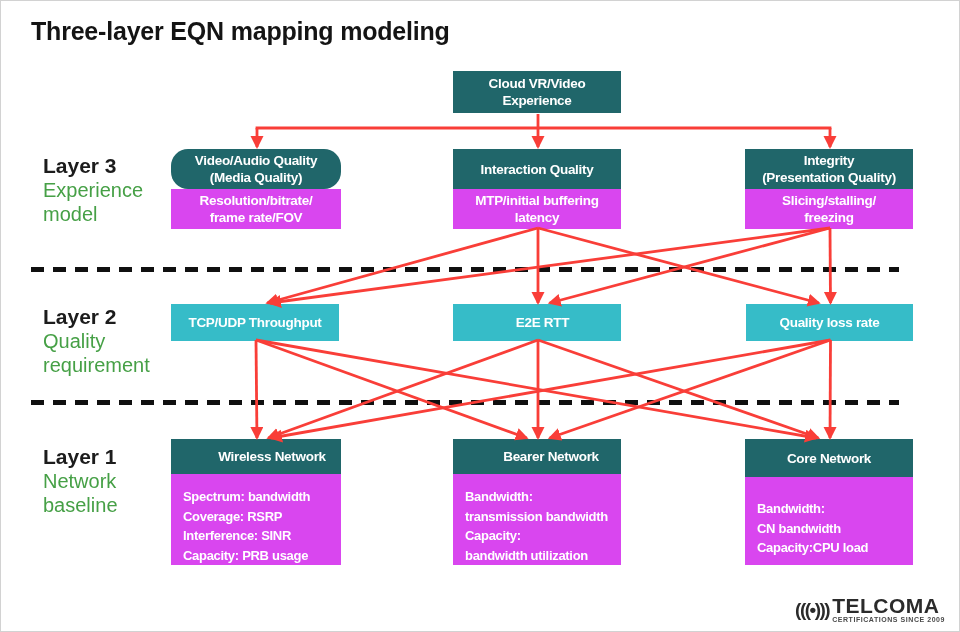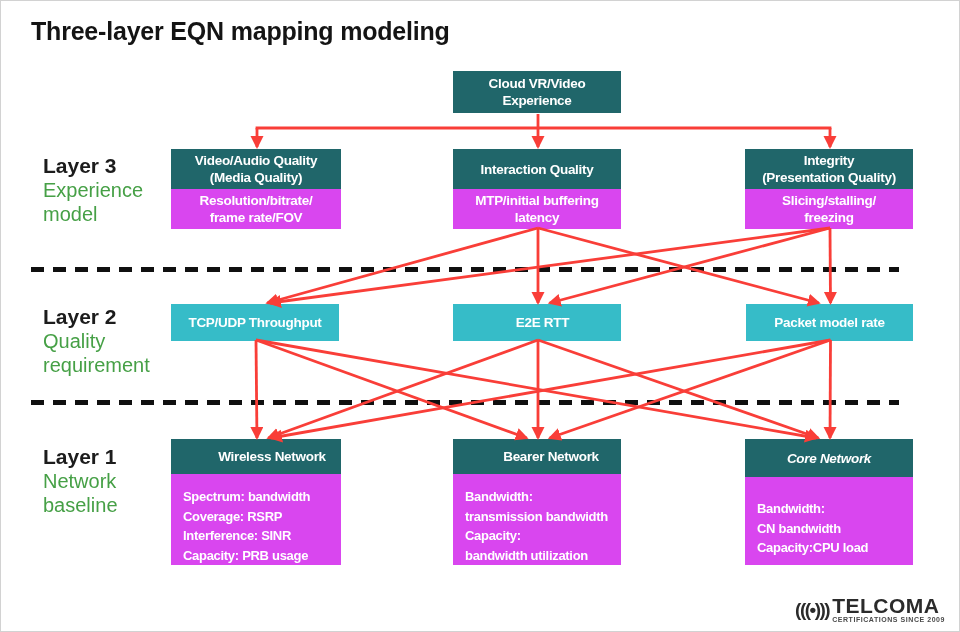--- a/index.html
+++ b/index.html
@@ -74,21 +74,21 @@
     <div class="sub">Network
 baseline</div>
   </div>
 
   <div class="node teal" style="left:452px;top:70px;width:168px;height:42px;">
     <div class="single" style="flex:1;">Cloud VR/Video
 Experience</div>
   </div>
 
   <div class="node" style="left:170px;top:148px;width:170px;height:80px;">
-    <div class="hd teal" style="height:40px;">Video/Audio Quality
+    <div class="hd teal" style="height:40px;border-radius:17px;">Video/Audio Quality
 (Media Quality)</div>
     <div class="bd green">Resolution/bitrate/
 frame rate/FOV</div>
   </div>
   <div class="node" style="left:744px;top:148px;width:168px;height:80px;">
     <div class="hd teal" style="height:40px;">Integrity
 (Presentation Quality)</div>
     <div class="bd green">Slicing/stalling/
 freezing</div>
   </div>
@@ -100,41 +100,41 @@
 
   <div class="dashes" style="left:30px;top:266px;width:868px;"></div>
 
   <div class="node cyan" style="left:170px;top:303px;width:168px;height:37px;">
     <div class="single" style="flex:1;">TCP/UDP Throughput</div>
   </div>
   <div class="node cyan" style="left:452px;top:303px;width:168px;height:37px;">
     <div class="single" style="flex:1;padding-left:11px;">E2E RTT</div>
   </div>
   <div class="node cyan" style="left:745px;top:303px;width:167px;height:37px;">
-    <div class="single" style="flex:1;">Packet model rate</div>
+    <div class="single" style="flex:1;">Quality loss rate</div>
   </div>
 
   <div class="dashes" style="left:30px;top:399px;width:868px;"></div>
 
   <div class="node" style="left:170px;top:438px;width:170px;height:126px;">
     <div class="hd teal" style="height:38px;padding-left:32px;">Wireless Network</div>
     <div class="bd-left green">Spectrum: bandwidth
 Coverage: RSRP
 Interference: SINR
 Capacity: PRB usage</div>
   </div>
   <div class="node" style="left:452px;top:438px;width:168px;height:126px;">
     <div class="hd teal" style="height:38px;padding-left:28px;">Bearer Network</div>
     <div class="bd-left green">Bandwidth:
 transmission bandwidth
 Capacity:
 bandwidth utilization</div>
   </div>
   <div class="node" style="left:744px;top:438px;width:168px;height:126px;">
-    <div class="hd teal" style="height:38px;font-style:italic;">Core Network</div>
+    <div class="hd teal" style="height:38px;">Core Network</div>
     <div class="bd-left green" style="padding-top:22px;">Bandwidth:
 CN bandwidth
 Capacity:CPU load</div>
   </div>
 
   <svg class="connector" width="960" height="632">
     <defs>
       <marker id="ah" markerUnits="userSpaceOnUse" markerWidth="15" markerHeight="14" refX="11" refY="6.5" orient="auto">
         <path d="M0,0 L13,6.5 L0,13 Z" fill="#f93e38"></path>
       </marker>

